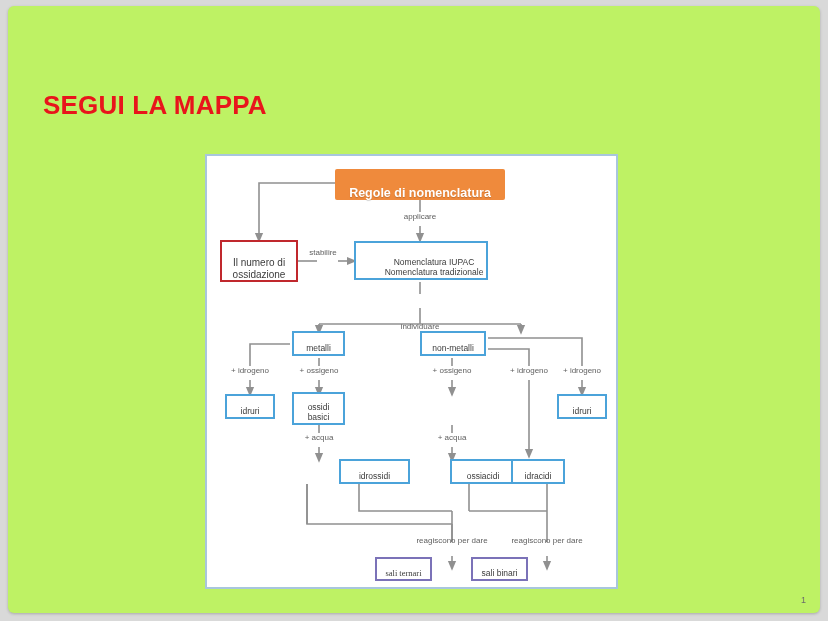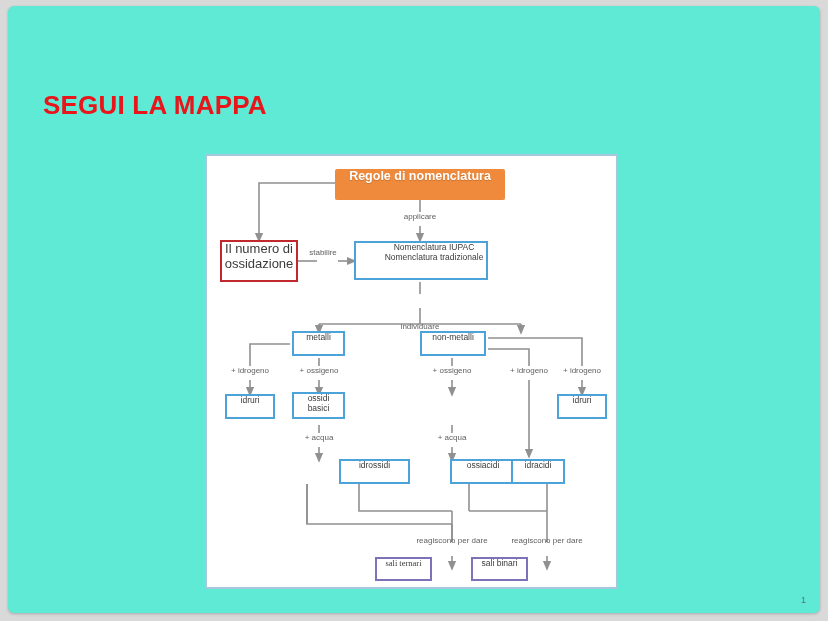--- a/index.html
+++ b/index.html
@@ -12,21 +12,21 @@
     background: #d9d9d9;
     font-family: "Liberation Sans", sans-serif;
     overflow: hidden;
   }
   #slide-card {
     position: absolute;
     left: 8px;
     top: 6px;
     width: 812px;
     height: 607px;
-    background: #5eead4;
+    background: #bef264;
     border-radius: 6px;
     box-shadow: 0 1px 3px rgba(0,0,0,0.22);
     overflow: hidden;
   }
   #slide-title {
     position: absolute;
     left: 35px;
     top: 84px;
     font-size: 26px;
     font-weight: bold;
@@ -63,40 +63,40 @@
     position: absolute;
     left: 0; top: 0;
     width: 413px;
     height: 435px;
   }
 
   .node {
     position: absolute;
     box-sizing: border-box;
     display: flex;
-    align-items: flex-start;
+    align-items: flex-end;
     justify-content: center;
     text-align: center;
     line-height: 1.15;
     background: #ffffff;
     z-index: 3;
   }
   .node-title {
     background: #ef8a3c;
     border: none;
     color: #ffffff;
     font-size: 12.5px;
     font-weight: bold;
     border-radius: 2px;
     text-shadow: 0 1px 1px rgba(0,0,0,0.18);
   }
   .node-red {
     border: 2px solid #c0282d;
     color: #3b3b3b;
-    font-size: 13px;
+    font-size: 10px;
   }
   .node-blue {
     border: 2px solid #4ba3da;
     color: #3b3b3b;
     font-size: 8.5px;
   }
   .node-purple {
     border: 2px solid #7b72b8;
     color: #3b3b3b;
     font-size: 8.5px;
@@ -201,21 +201,21 @@
       </div>
 
       <div class="node node-blue" style="left:213px; top:175px; width:66px; height:25px;">
         <span>non-metalli</span>
       </div>
 
       <div class="node node-blue" style="left:18px; top:238px; width:50px; height:25px;">
         <span>idruri</span>
       </div>
 
-      <div class="node node-blue" style="left:85px; top:236px; width:53px; height:27px;">
+      <div class="node node-blue" style="left:85px; top:236px; width:53px; height:33px;">
         <span>ossidi<br>basici</span>
       </div>
 
 
       <div class="node node-blue" style="left:350px; top:238px; width:50px; height:25px;">
         <span>idruri</span>
       </div>
 
       <div class="node node-blue" style="left:132px; top:303px; width:71px; height:25px;">
         <span>idrossidi</span>

